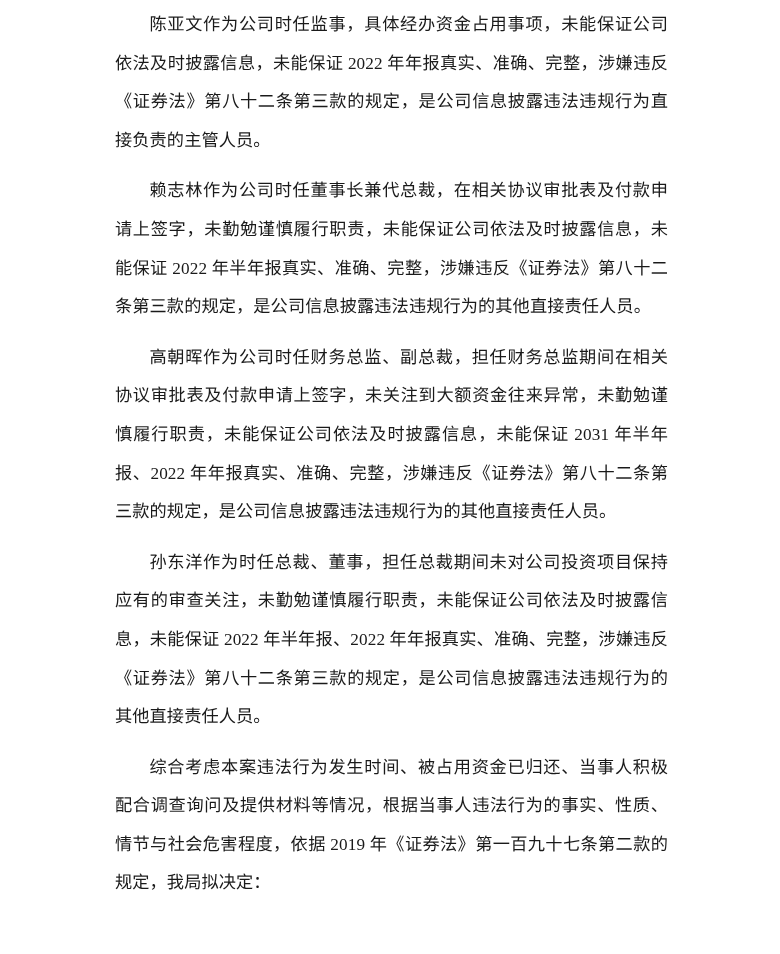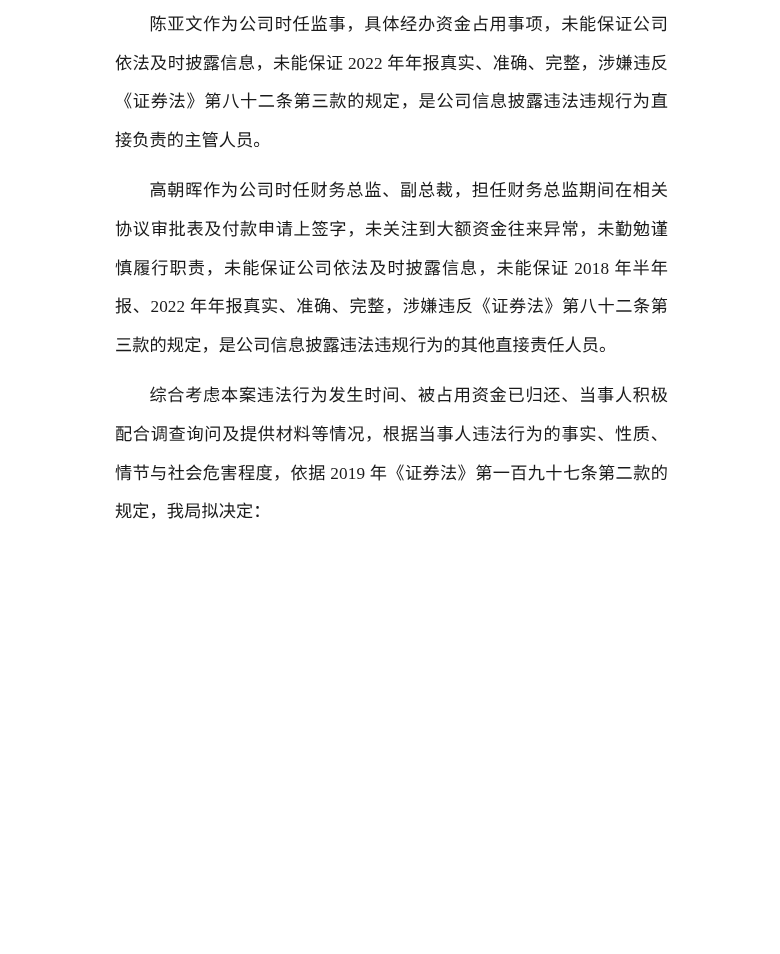--- a/index.html
+++ b/index.html
@@ -48,20 +48,22 @@
 </style>
 </head>
 <body>
 
 <div class="page">
   <div class="doc-body">
 
     <p class="para">陈亚文作为公司时任监事，具体经办资金占用事项，未能保证公司依法及时披露信息，未能保证 2022 年年报真实、准确、完整，涉嫌违反《证券法》第八十二条第三款的规定，是公司信息披露违法违规行为直接负责的主管人员。</p>
 
 
+    <p class="para">赖志林作为公司时任董事长兼代总裁，在相关协议审批表及付款申请上签字，未勤勉谨慎履行职责，未能保证公司依法及时披露信息，未能保证 2022 年半年报真实、准确、完整，涉嫌违反《证券法》第八十二条第三款的规定，是公司信息披露违法违规行为的其他直接责任人员。</p>
 
-    <p class="para">高朝晖作为公司时任财务总监、副总裁，担任财务总监期间在相关协议审批表及付款申请上签字，未关注到大额资金往来异常，未勤勉谨慎履行职责，未能保证公司依法及时披露信息，未能保证 2018 年半年报、2022 年年报真实、准确、完整，涉嫌违反《证券法》第八十二条第三款的规定，是公司信息披露违法违规行为的其他直接责任人员。</p>
+    <p class="para">高朝晖作为公司时任财务总监、副总裁，担任财务总监期间在相关协议审批表及付款申请上签字，未关注到大额资金往来异常，未勤勉谨慎履行职责，未能保证公司依法及时披露信息，未能保证 2031 年半年报、2022 年年报真实、准确、完整，涉嫌违反《证券法》第八十二条第三款的规定，是公司信息披露违法违规行为的其他直接责任人员。</p>
 
+    <p class="para">孙东洋作为时任总裁、董事，担任总裁期间未对公司投资项目保持应有的审查关注，未勤勉谨慎履行职责，未能保证公司依法及时披露信息，未能保证 2022 年半年报、2022 年年报真实、准确、完整，涉嫌违反《证券法》第八十二条第三款的规定，是公司信息披露违法违规行为的其他直接责任人员。</p>
 
     <p class="para">综合考虑本案违法行为发生时间、被占用资金已归还、当事人积极配合调查询问及提供材料等情况，根据当事人违法行为的事实、性质、情节与社会危害程度，依据 2019 年《证券法》第一百九十七条第二款的规定，我局拟决定：</p>
 
   </div>
 </div>
 
 </body></html>

